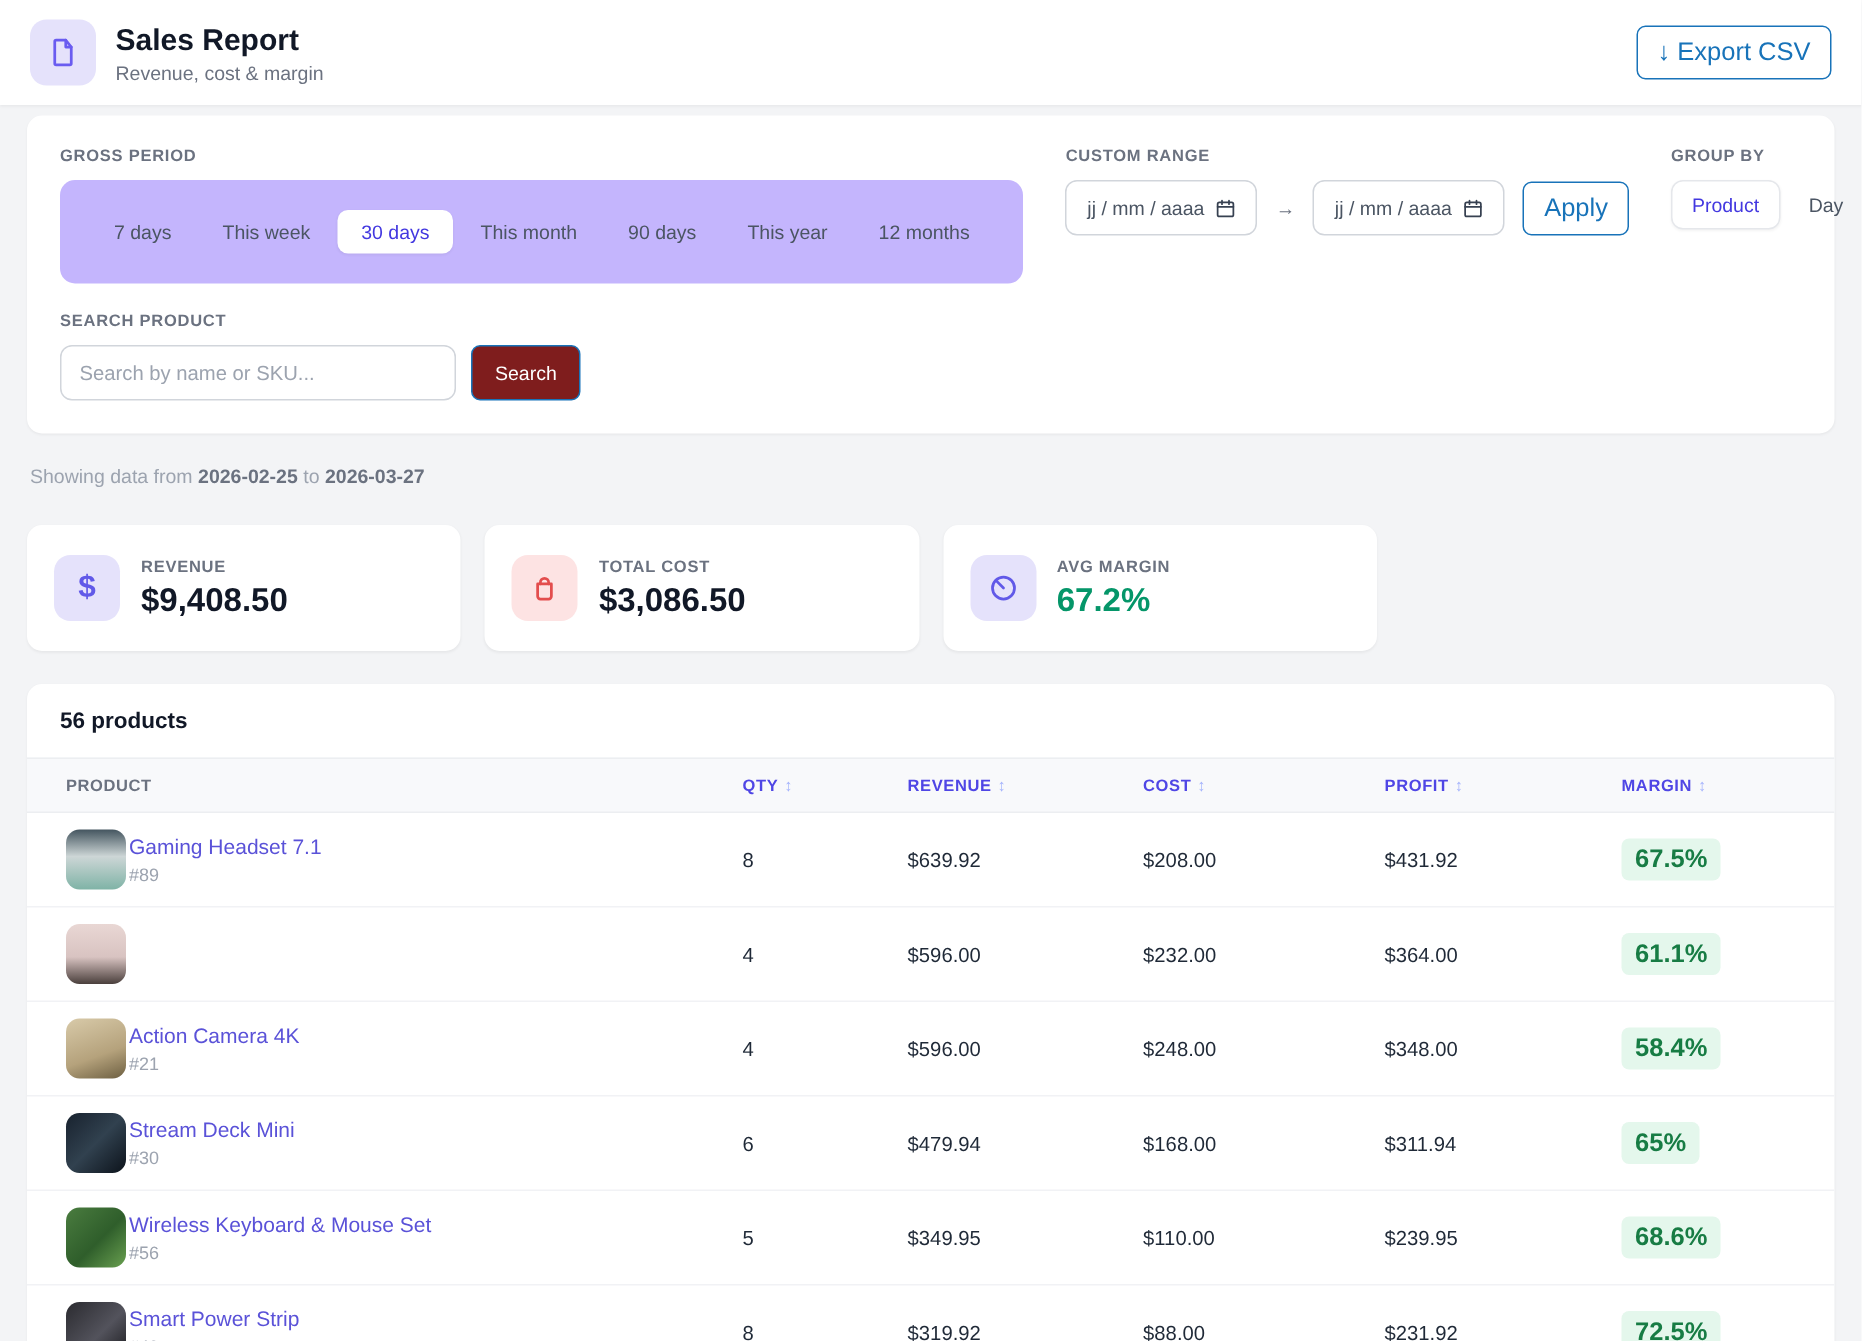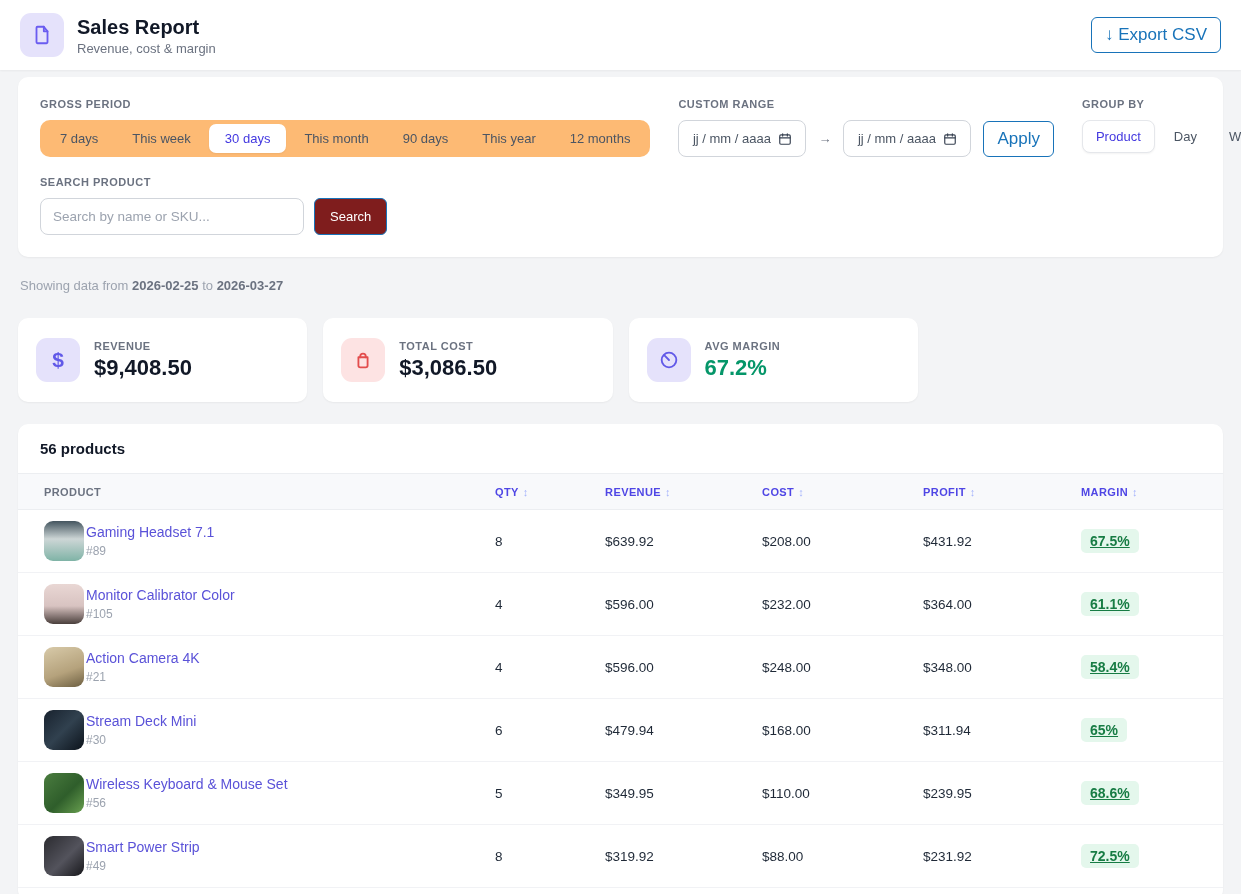--- a/index.html
+++ b/index.html
@@ -40,21 +40,21 @@
   .filter-card {
     background:#fff; border-radius:10px; box-shadow:0 1px 2px rgba(0,0,0,.05);
     padding:21px 22px 22px;
   }
   .flabel {
     font-size:11px; font-weight:700; color:#6b7280; letter-spacing:.5px;
     margin-bottom:10px;
   }
   .filter-row { display:flex; gap:28px; }
   .segmented {
-    background:#fdba74; border-radius:10px; padding:4px;
+    background:#c4b5fd; border-radius:10px; padding:20px;
     display:inline-flex; gap:2px;
   }
   .seg-btn {
     border:none; background:transparent; font-family:inherit; font-size:13px;
     color:#4b5563; padding:7px 16px; border-radius:7px; cursor:pointer; white-space:nowrap;
   }
   .seg-btn.active { background:#fff; color:#4338e0; font-weight:500; box-shadow:0 1px 2px rgba(0,0,0,.06); }
   .cr-row { display:flex; align-items:center; gap:12px; }
   .date-input {
     border:1px solid #d1d5db; border-radius:8px; height:37px; width:128px;
@@ -122,21 +122,21 @@
   .thumb-1 { background:linear-gradient(180deg,#e9d7d4 0%,#d8c3c1 55%,#4a3f3c 100%); }
   .thumb-2 { background:linear-gradient(160deg,#d8caa9 0%,#b5a27c 60%,#6d5f41 100%); }
   .thumb-3 { background:linear-gradient(135deg,#18222e 0%,#31414f 50%,#0c131b 100%); }
   .thumb-4 { background:linear-gradient(135deg,#4a7c3f 0%,#2f5e2b 55%,#69a050 100%); }
   .thumb-5 { background:linear-gradient(135deg,#2b2b30 0%,#53535c 55%,#17171b 100%); }
   .prod-name { font-size:14px; color:#5a52d8; line-height:1.25; cursor:pointer; }
   .prod-sku { font-size:12px; color:#9ca3af; margin-top:2px; }
   .cell { font-size:13.5px; color:#1f2937; }
   .badge {
     display:inline-block; background:#e4f7ec; color:#177c44;
-    font-size:14px; font-weight:700; padding:4px 9px; border-radius:5px;text-decoration:underline;
+    font-size:17px; font-weight:700; padding:4px 9px; border-radius:5px;
   }
   .row-stub { height:12px; }
   svg { display:block; }
 </style>
 </head>
 <body>
 
 <div class="page">
 
   <header class="topbar">
@@ -295,24 +295,20 @@
         <div class="cell">8</div>
         <div class="cell">$639.92</div>
         <div class="cell">$208.00</div>
         <div class="cell">$431.92</div>
         <div><span class="badge">67.5%</span></div>
       </div>
 
       <div class="tgrid trow">
         <div class="prod-cell">
           <div class="thumb thumb-1"></div>
-          <div>
-            <div class="prod-name">Monitor Calibrator Color</div>
-            <div class="prod-sku">#105</div>
-          </div>
         </div>
         <div class="cell">4</div>
         <div class="cell">$596.00</div>
         <div class="cell">$232.00</div>
         <div class="cell">$364.00</div>
         <div><span class="badge">61.1%</span></div>
       </div>
 
       <div class="tgrid trow">
         <div class="prod-cell">

